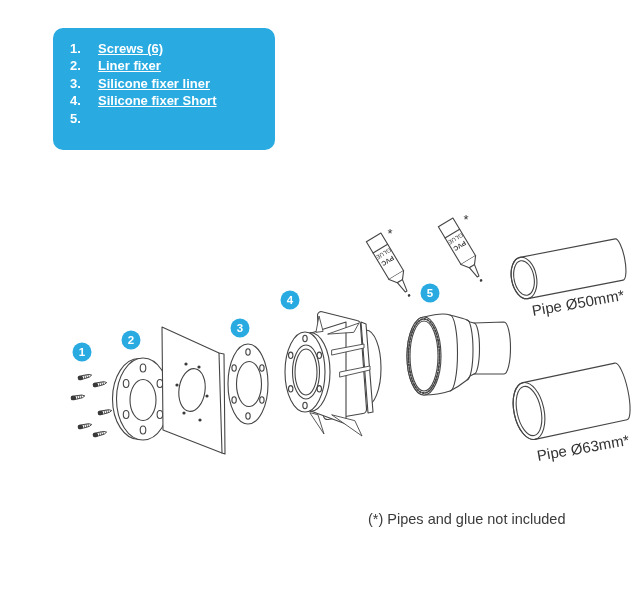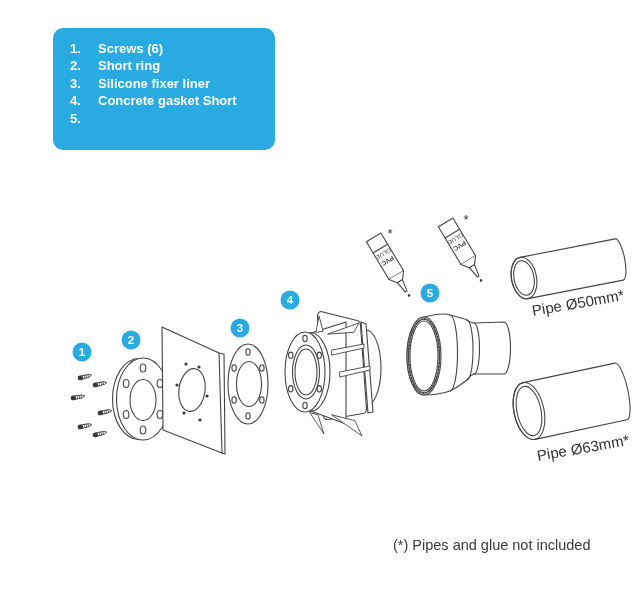--- a/index.html
+++ b/index.html
@@ -8,60 +8,60 @@
     font-family:"Liberation Sans",sans-serif;
   }
   
   .legend{
     position:absolute;left:53px;top:28px;width:222px;height:122px;
     background:#29abe2;border-radius:10px;color:#ffffff;
     padding-top:12px;box-sizing:border-box;
   }
   .legend-row{display:flex;line-height:17.4px;font-size:13px;font-weight:700;}
   .legend-num{width:45px;padding-left:17px;box-sizing:border-box;}
-  .legend-label{flex:1;}
+  .legend-label{flex:1;text-decoration:underline;}
   
   svg{position:absolute;left:0;top:0;}
   svg text{font-family:"Liberation Sans",sans-serif;}
   .ln{fill:none;stroke:#454545;stroke-width:1.1;stroke-linejoin:round;stroke-linecap:round;}
   .fw{fill:#ffffff;stroke:#454545;stroke-width:1.1;stroke-linejoin:round;stroke-linecap:round;}
   .thin{fill:none;stroke:#454545;stroke-width:0.8;stroke-linejoin:round;stroke-linecap:round;}
   .fd{fill:#3a3a3a;stroke:none;}
   .callout-circle{fill:#29abe2;stroke:none;}
   .callout-num{fill:#ffffff;font-size:11.5px;font-weight:700;text-anchor:middle;}
   .pipe-label{fill:#333333;font-size:15px;text-anchor:middle;}
   .asterisk{fill:#333333;font-size:13px;text-anchor:middle;}
   .bottle-txt1{fill:#333333;font-size:6.5px;font-weight:700;text-anchor:middle;}
   .bottle-txt2{fill:#333333;font-size:6px;text-anchor:middle;}
   
   .footnote{
-    position:absolute;left:368px;top:537px;font-size:14.5px;color:#3a3a3a;margin-left:25px;
+    position:absolute;left:368px;top:511px;font-size:14.5px;color:#3a3a3a;
   }
 </style>
 </head>
 <body>
 
 <div id="stage">
 
   <div class="legend">
     <div class="legend-row">
       <span class="legend-num">1.</span>
       <span class="legend-label">Screws (6)</span>
     </div>
     <div class="legend-row">
       <span class="legend-num">2.</span>
-      <span class="legend-label">Short ring</span>
+      <span class="legend-label">Liner fixer</span>
     </div>
     <div class="legend-row">
       <span class="legend-num">3.</span>
       <span class="legend-label">Silicone fixer liner</span>
     </div>
     <div class="legend-row">
       <span class="legend-num">4.</span>
-      <span class="legend-label">Concrete gasket Short</span>
+      <span class="legend-label">Silicone fixer Short</span>
     </div>
     <div class="legend-row">
       <span class="legend-num">5.</span>
     </div>
   </div>
 
   <svg width="639" height="613" viewBox="0 0 639 613">
     <defs>
       <g id="screw">
         <path class="fw" style="stroke-width:0.9" d="M 2.2,-1.8 L 9.5,-1.3 L 12,0 L 9.5,1.3 L 2.2,1.8 Z"></path>

